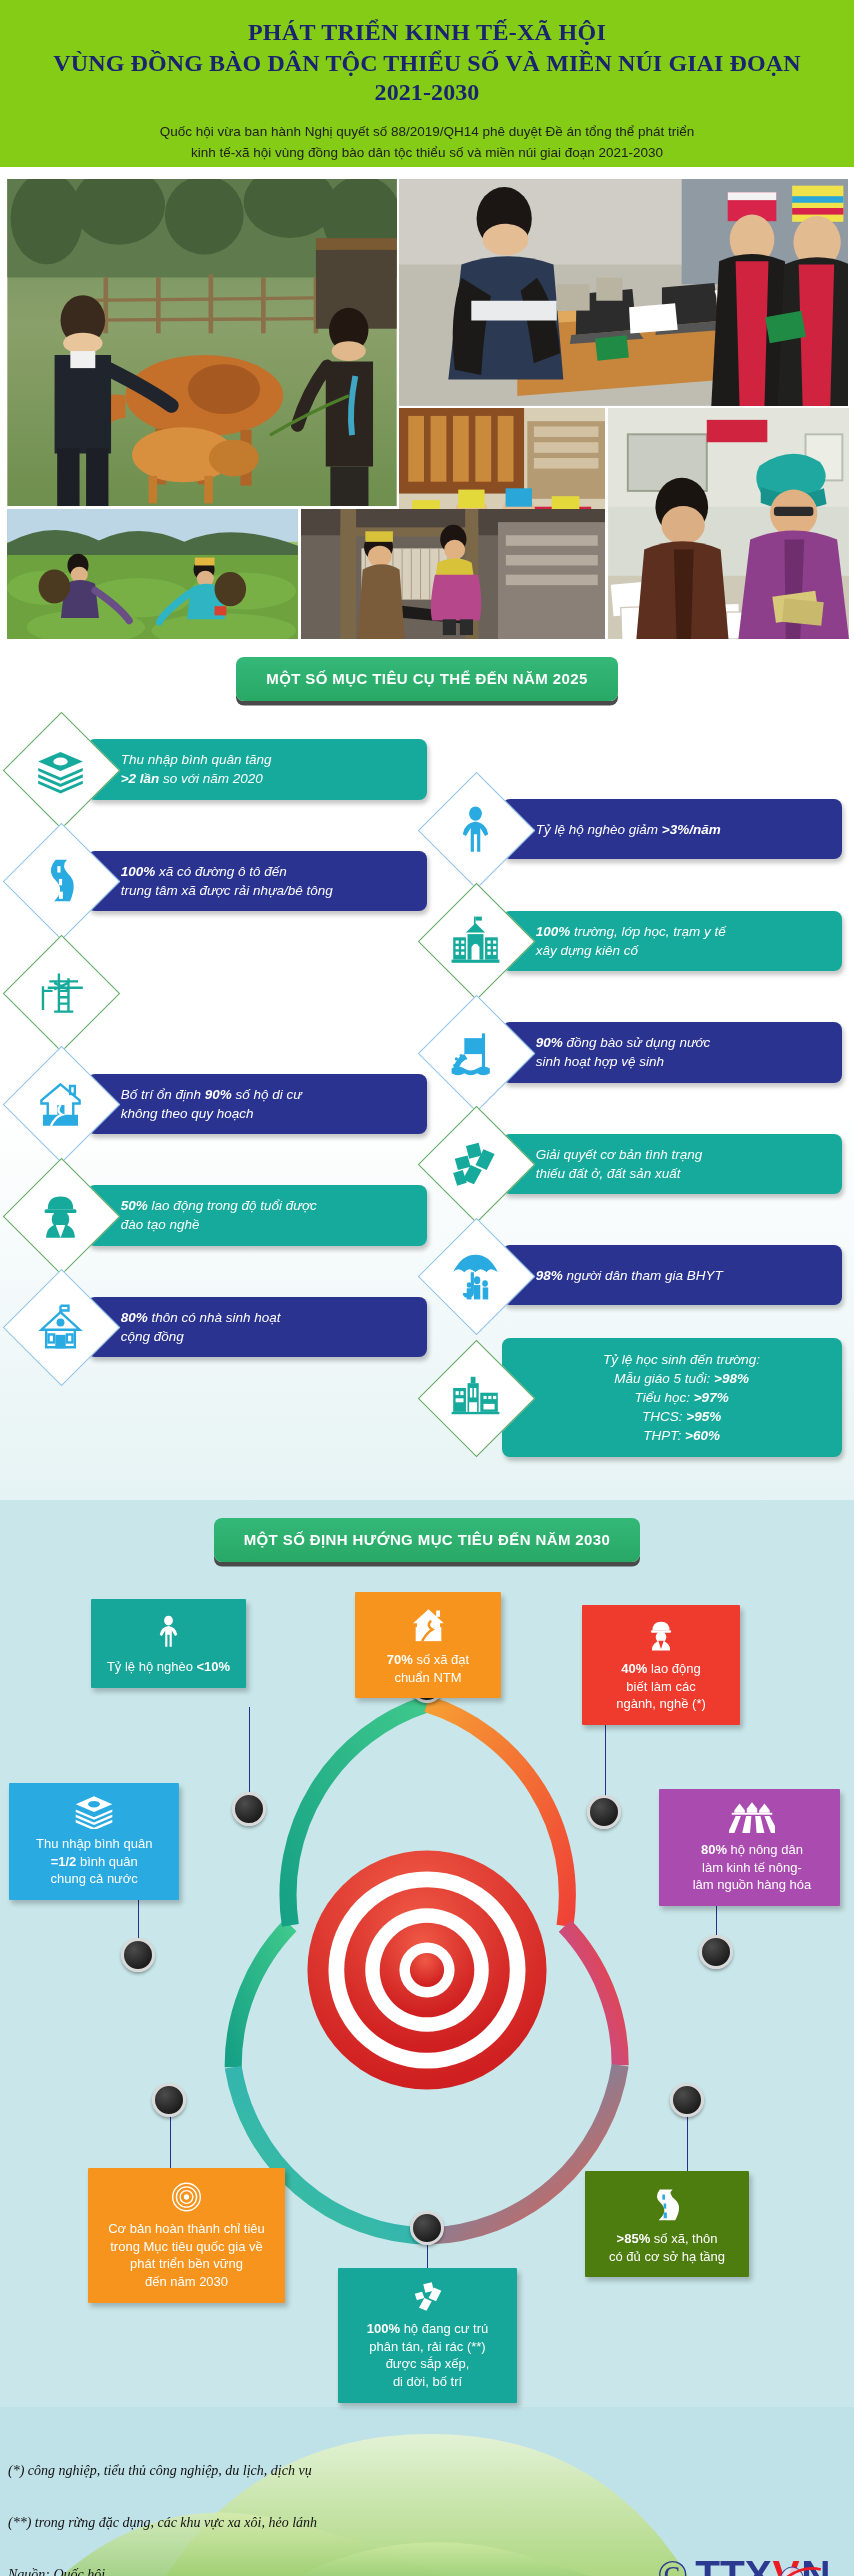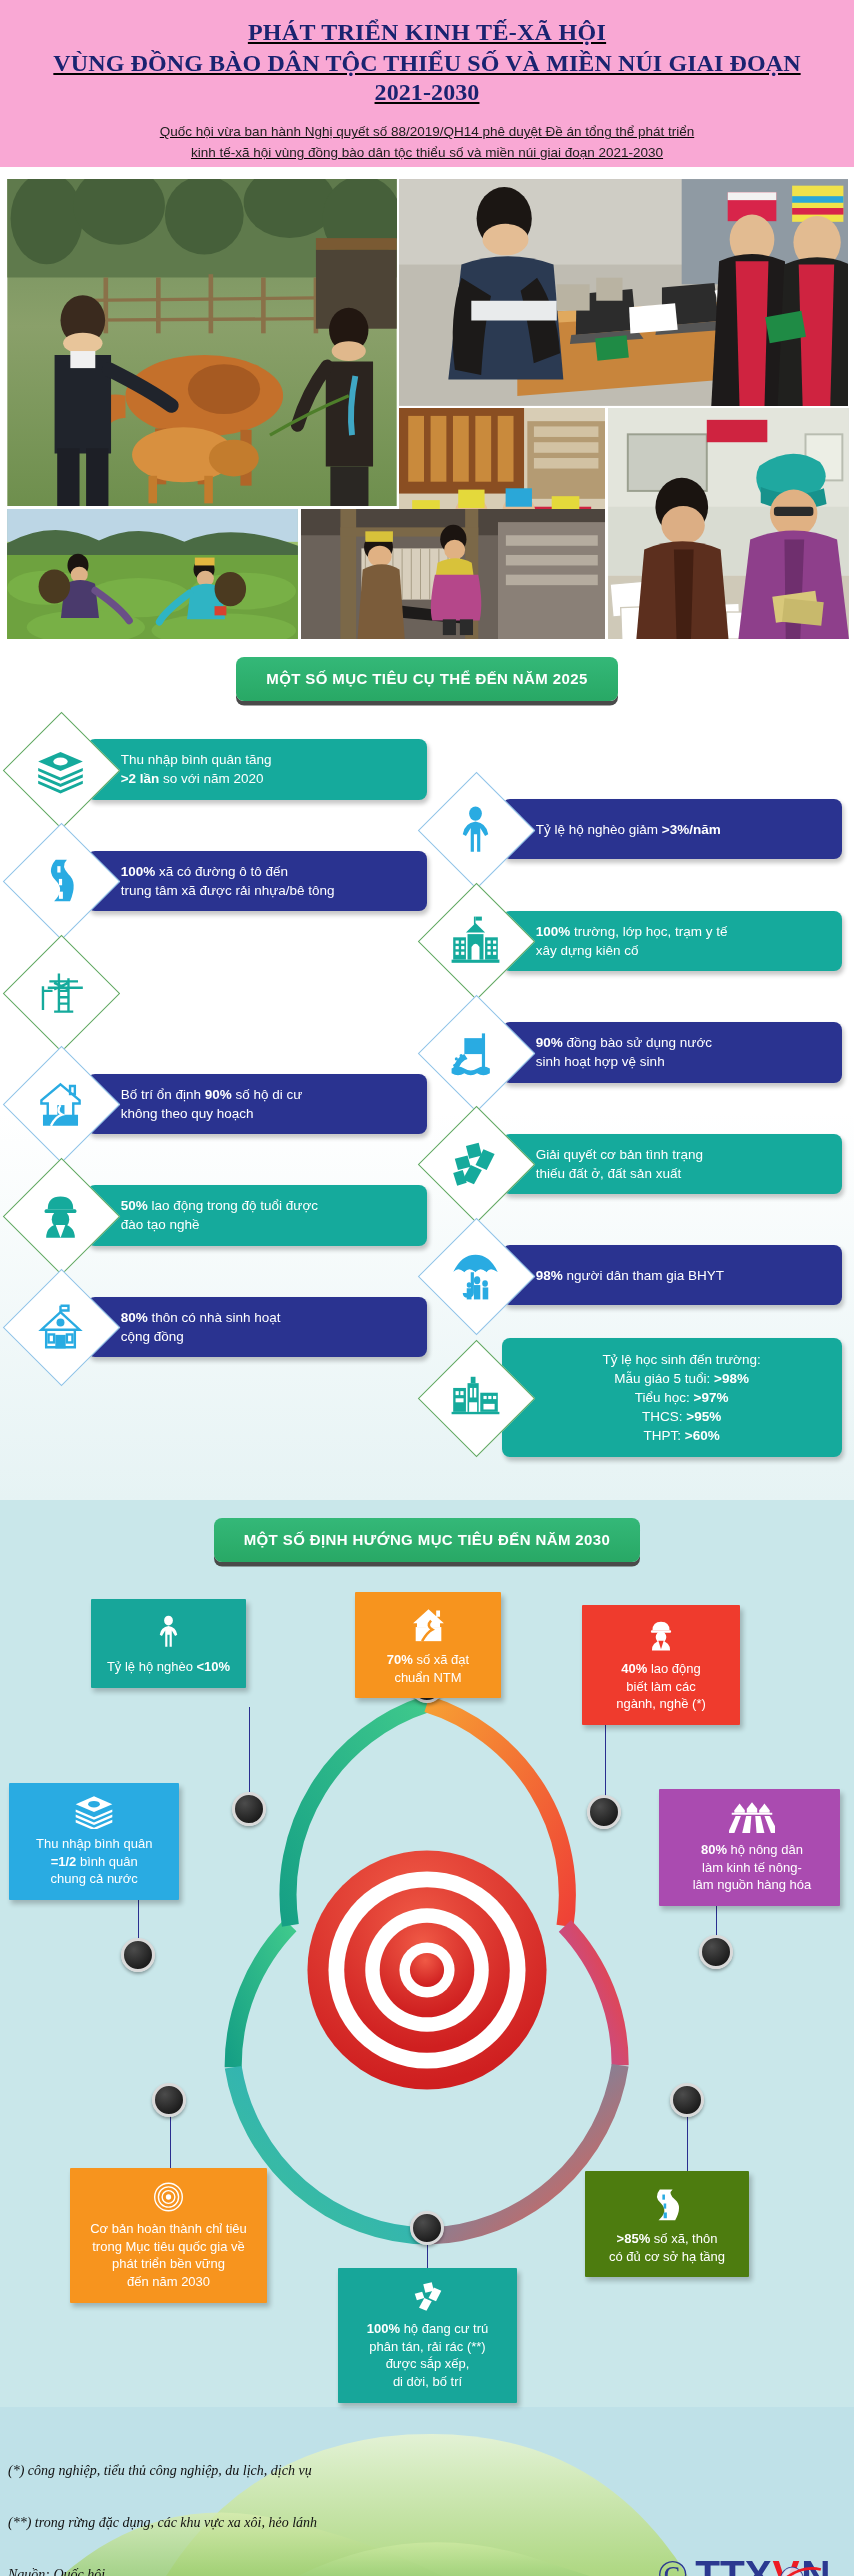--- a/index.html
+++ b/index.html
@@ -7,21 +7,21 @@
   body {
     font-family: "Liberation Sans", sans-serif;
     background: #ffffff;
     width: 854px;
     height: 2576px;
     position: relative;
     overflow: hidden;
   }
 
   
-  .header { padding: 18.4px 26px 4px; text-align: center; background:#f9a8d4;text-decoration:underline; }
+  .header { padding: 18.4px 26px 4px; text-align: center; background:#84cc16; }
   .title-1 {
     font-family: "Liberation Serif", serif;
     font-weight: bold;
     color: #1a2370;
     font-size: 24px;
     letter-spacing: 0.3px;
     line-height: 1.22;
   }
   .title-2 {
     font-family: "Liberation Serif", serif;
@@ -80,21 +80,21 @@
     box-shadow: 0 4.6px 0 #4a4a4a;
     text-align:center;
   }
 
   .grid2 {
     display: grid;
     grid-template-columns: 1fr 1fr;
     column-gap: 0;
     padding: 20px 12px 0 12px;
   }
-  .col { display: flex; flex-direction: column; }
+  .col { display: flex; flex-direction: column; font-style: italic; }
   .col-right { padding-top: 60px; }
 
   .goal {
     position: relative;
     display: flex;
     align-items: center;
     min-height: 78px;
     margin-bottom: 14.5px;
   }
   .dia {
@@ -884,21 +884,21 @@
         <g fill="#29abe2">
             <rect x="24" y="18" width="4" height="8"></rect>
             <rect x="26" y="32" width="4" height="8"></rect>
             <rect x="26" y="46" width="5" height="9"></rect>
           </g>
       </svg>
       <div><b>&gt;85%</b><span> số xã, thôn</span></div>
       <div><span>có đủ cơ sở hạ tầng</span></div>
     </div>
 
-    <div class="card" style="left:70px; top:602px; width:197px; background:#f7941e;">
+    <div class="card" style="left:88px; top:602px; width:197px; background:#f7941e;">
       <svg class="cic" width="37" height="34" viewBox="0 0 64 64" fill="none" stroke="#fff" stroke-width="2.6">
         <circle cx="32" cy="32" r="26"></circle>
           <circle cx="32" cy="32" r="19"></circle>
           <circle cx="32" cy="32" r="12"></circle>
         <circle cx="32" cy="32" r="5" fill="#fff" stroke="none"></circle>
       </svg>
       <div><span>Cơ bản hoàn thành chỉ tiêu</span></div>
       <div><span>trong Mục tiêu quốc gia về</span></div>
       <div><span>phát triển bền vững</span></div>
       <div><span>đến năm 2030</span></div>

